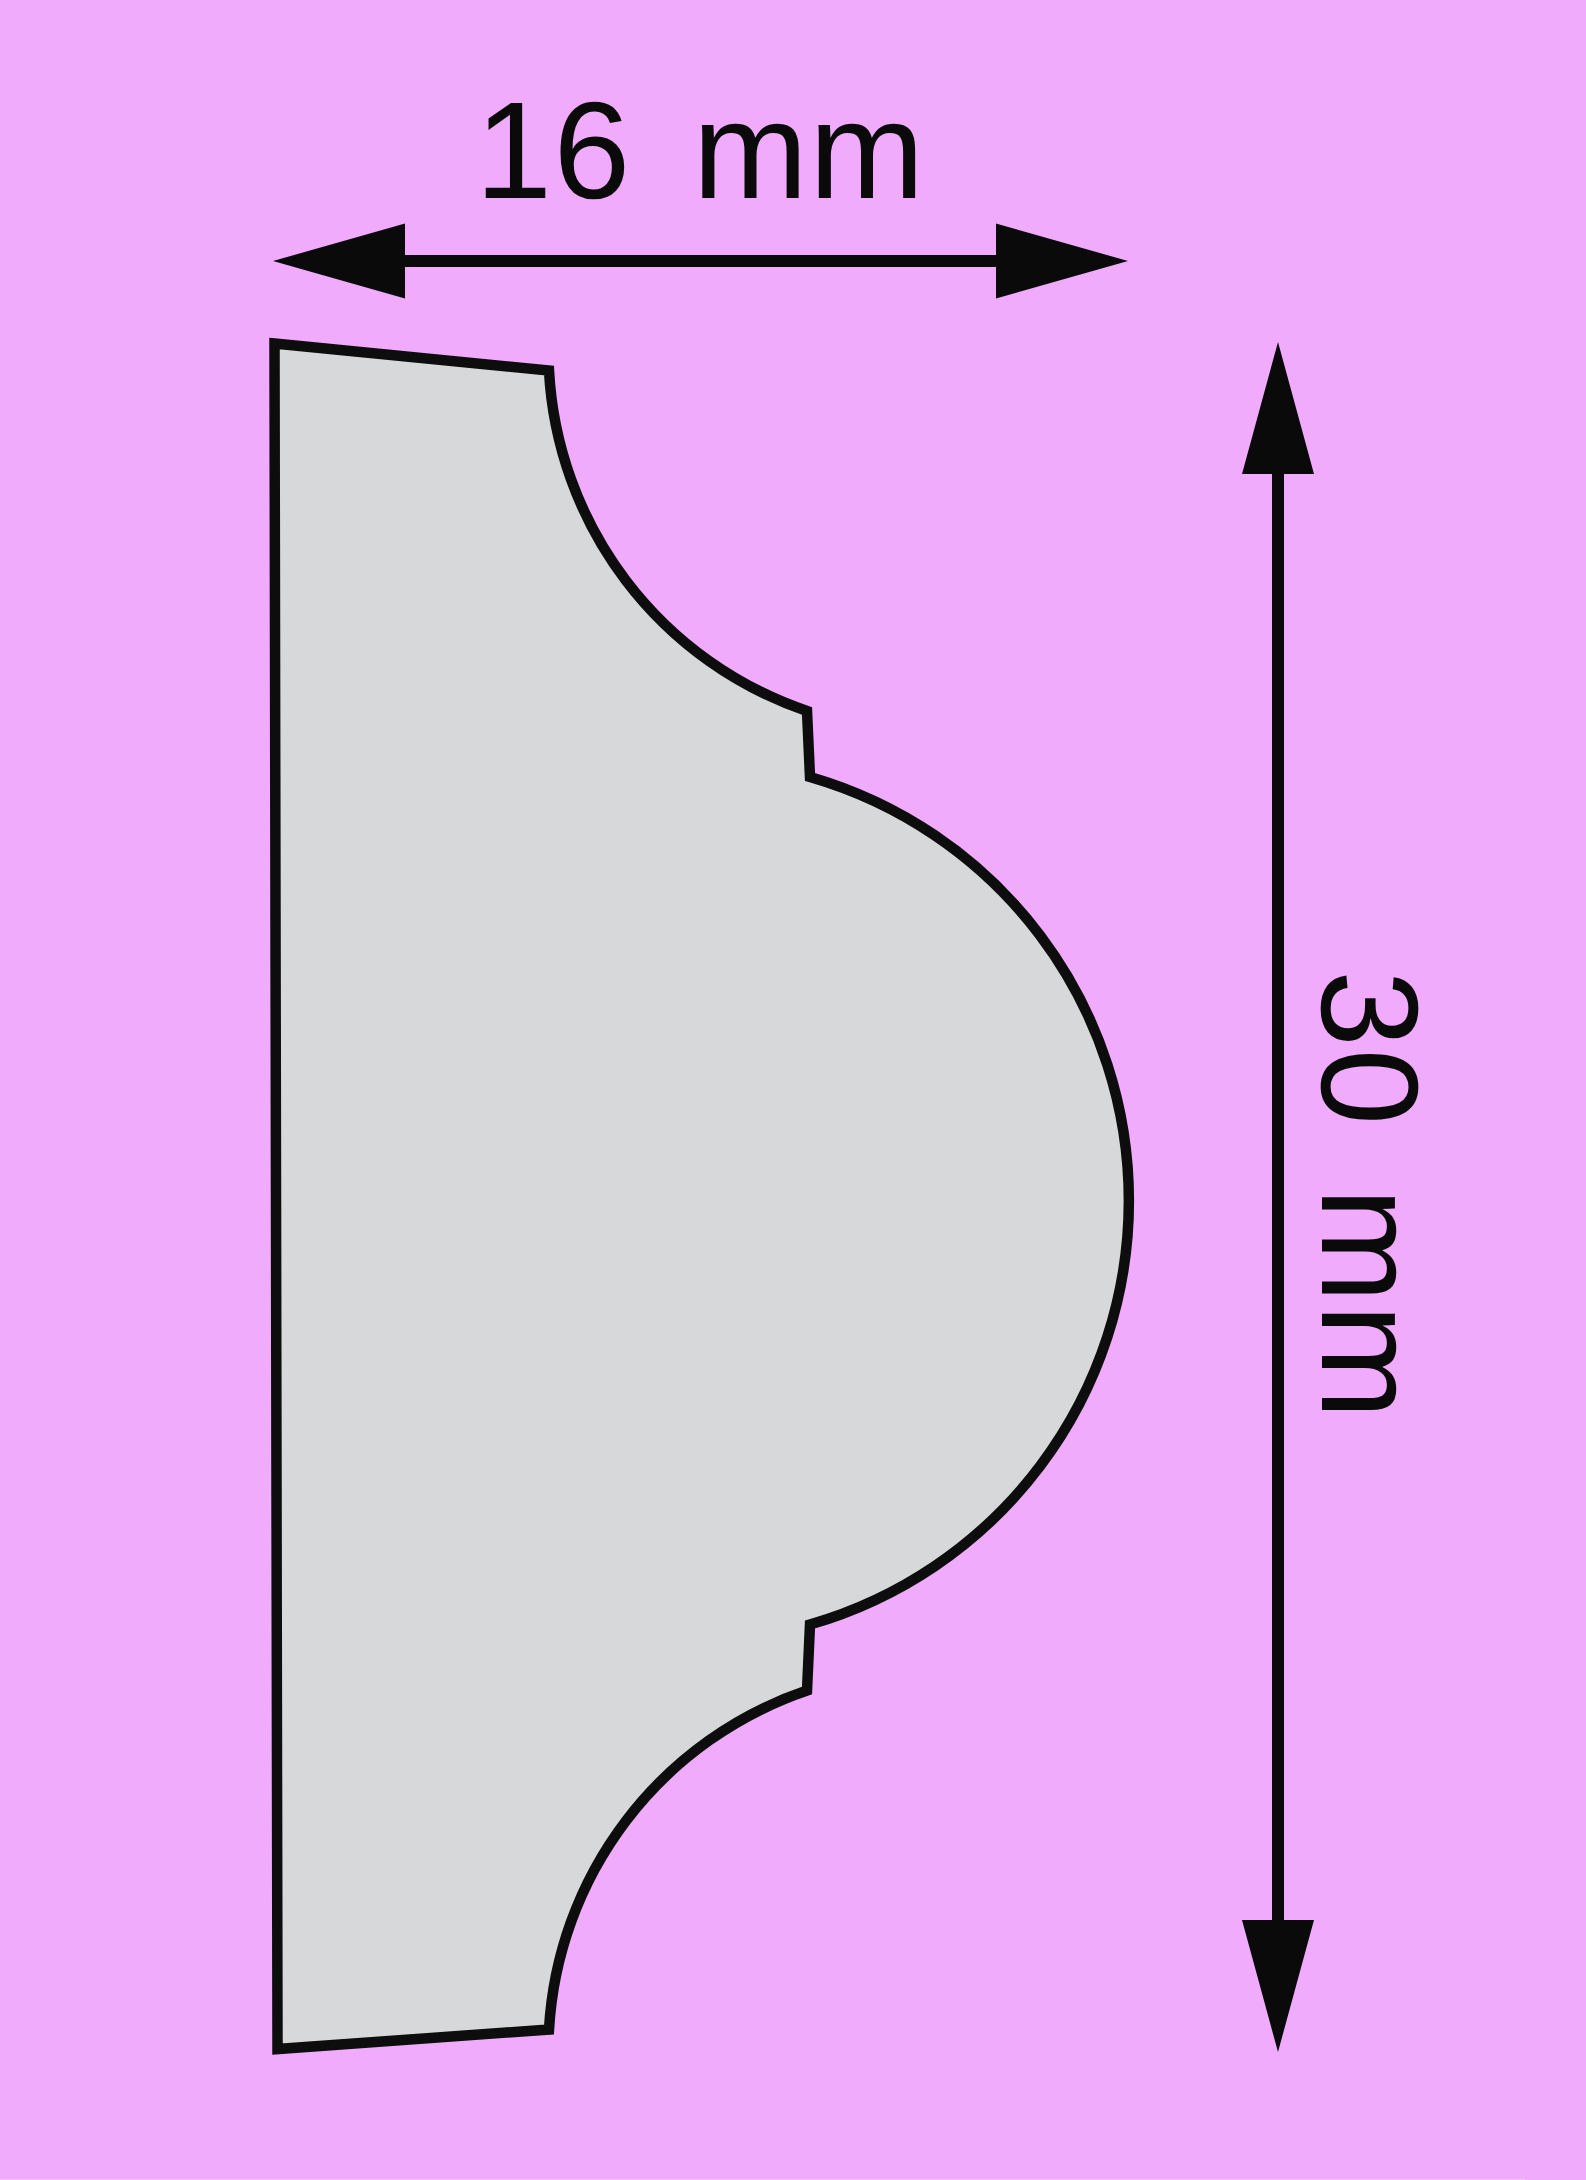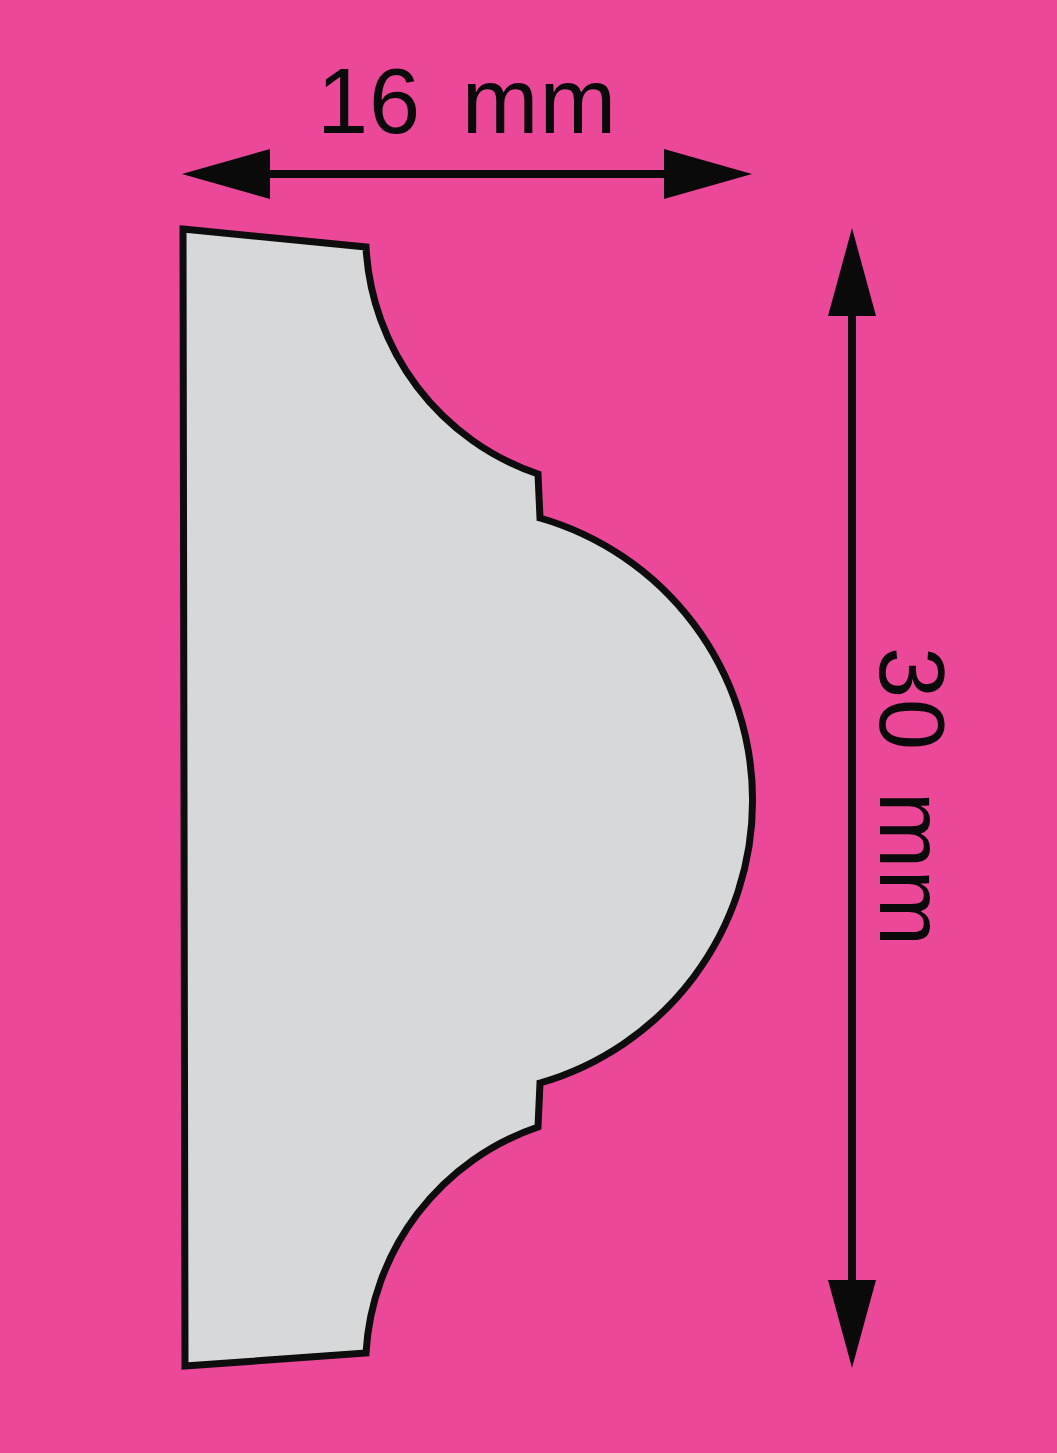--- a/index.html
+++ b/index.html
@@ -3,21 +3,21 @@
 <meta charset="utf-8">
 <style>
   * { margin: 0; padding: 0; box-sizing: border-box; }
   html, body {
     width: 1057px; height: 1453px;
     font-family: "Liberation Sans", sans-serif;
   }
   .canvas {
     position: relative;
     width: 1057px; height: 1453px;
-    background: #ec4899;
+    background: #f0abfc;
     overflow: hidden;
   }
   .diagram-svg {
     position: absolute;
     left: 0; top: 0;
     width: 1057px; height: 1453px;
   }
   .profile-outline {
     stroke: #0d0d0d;
     stroke-width: 7;

